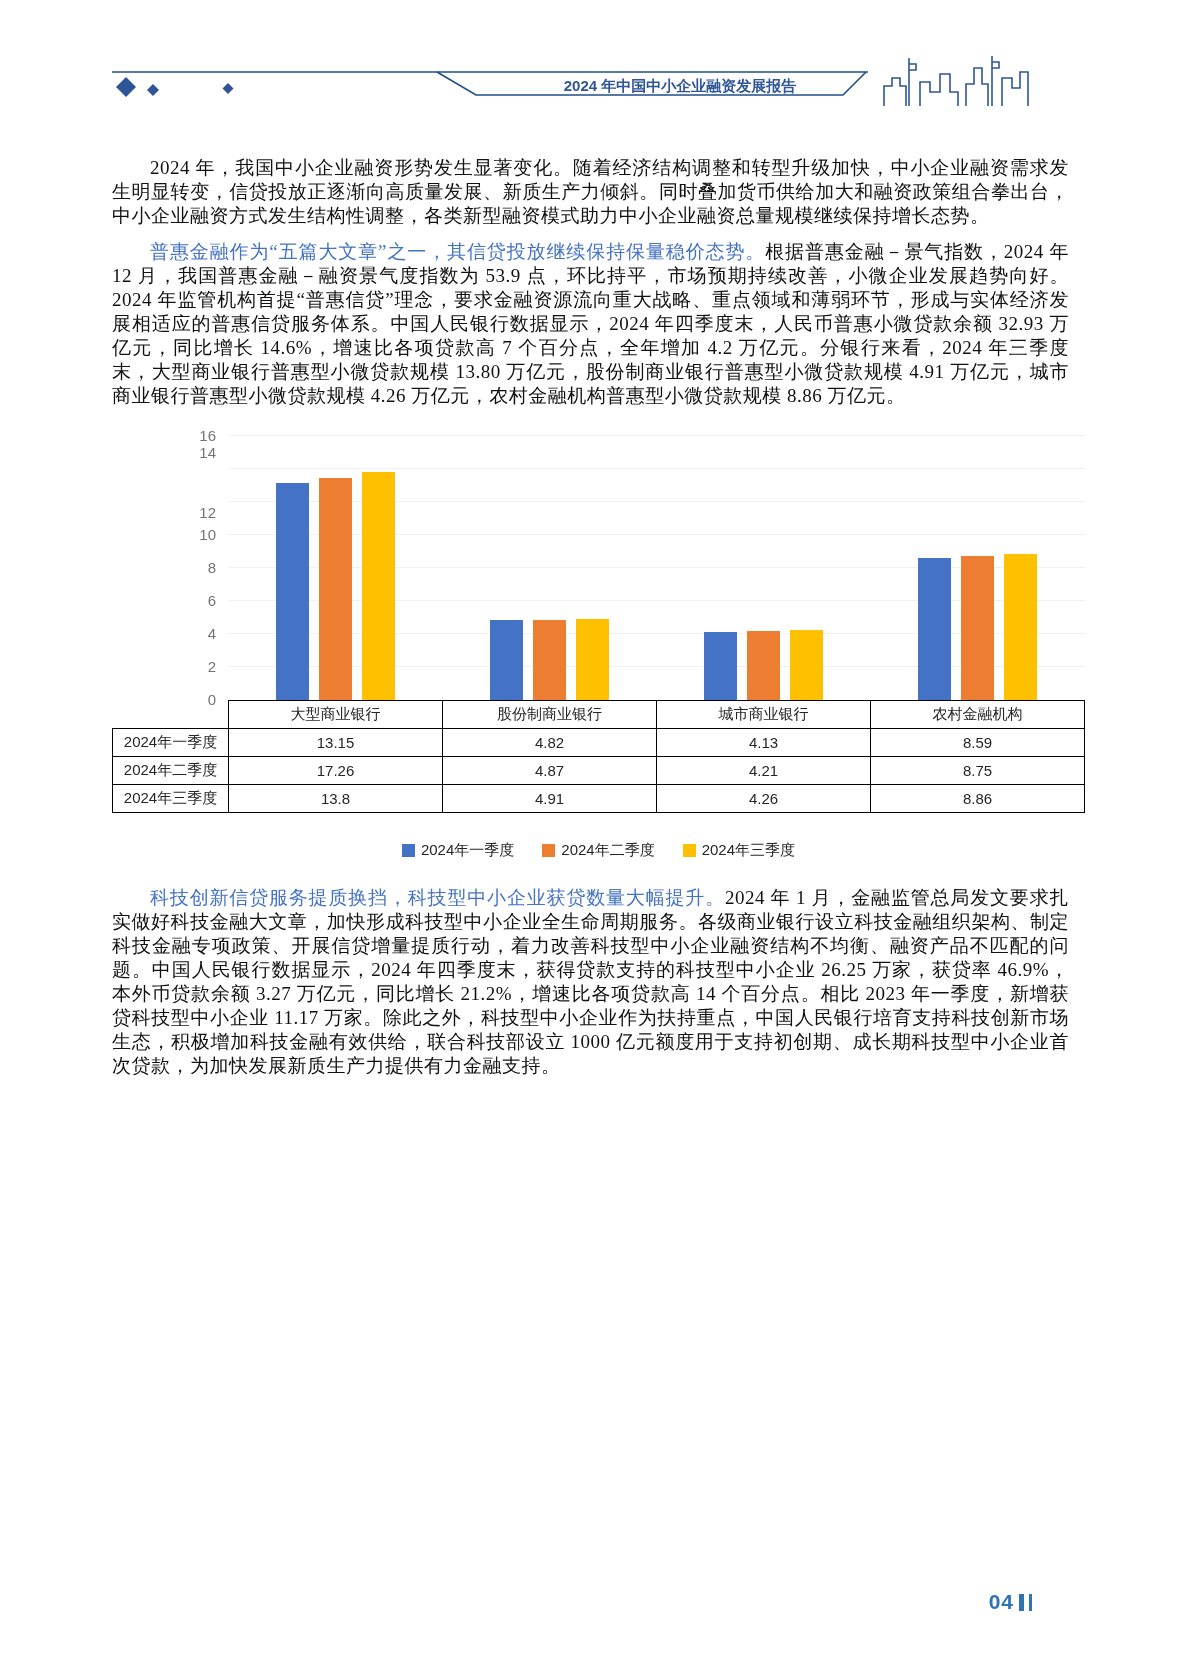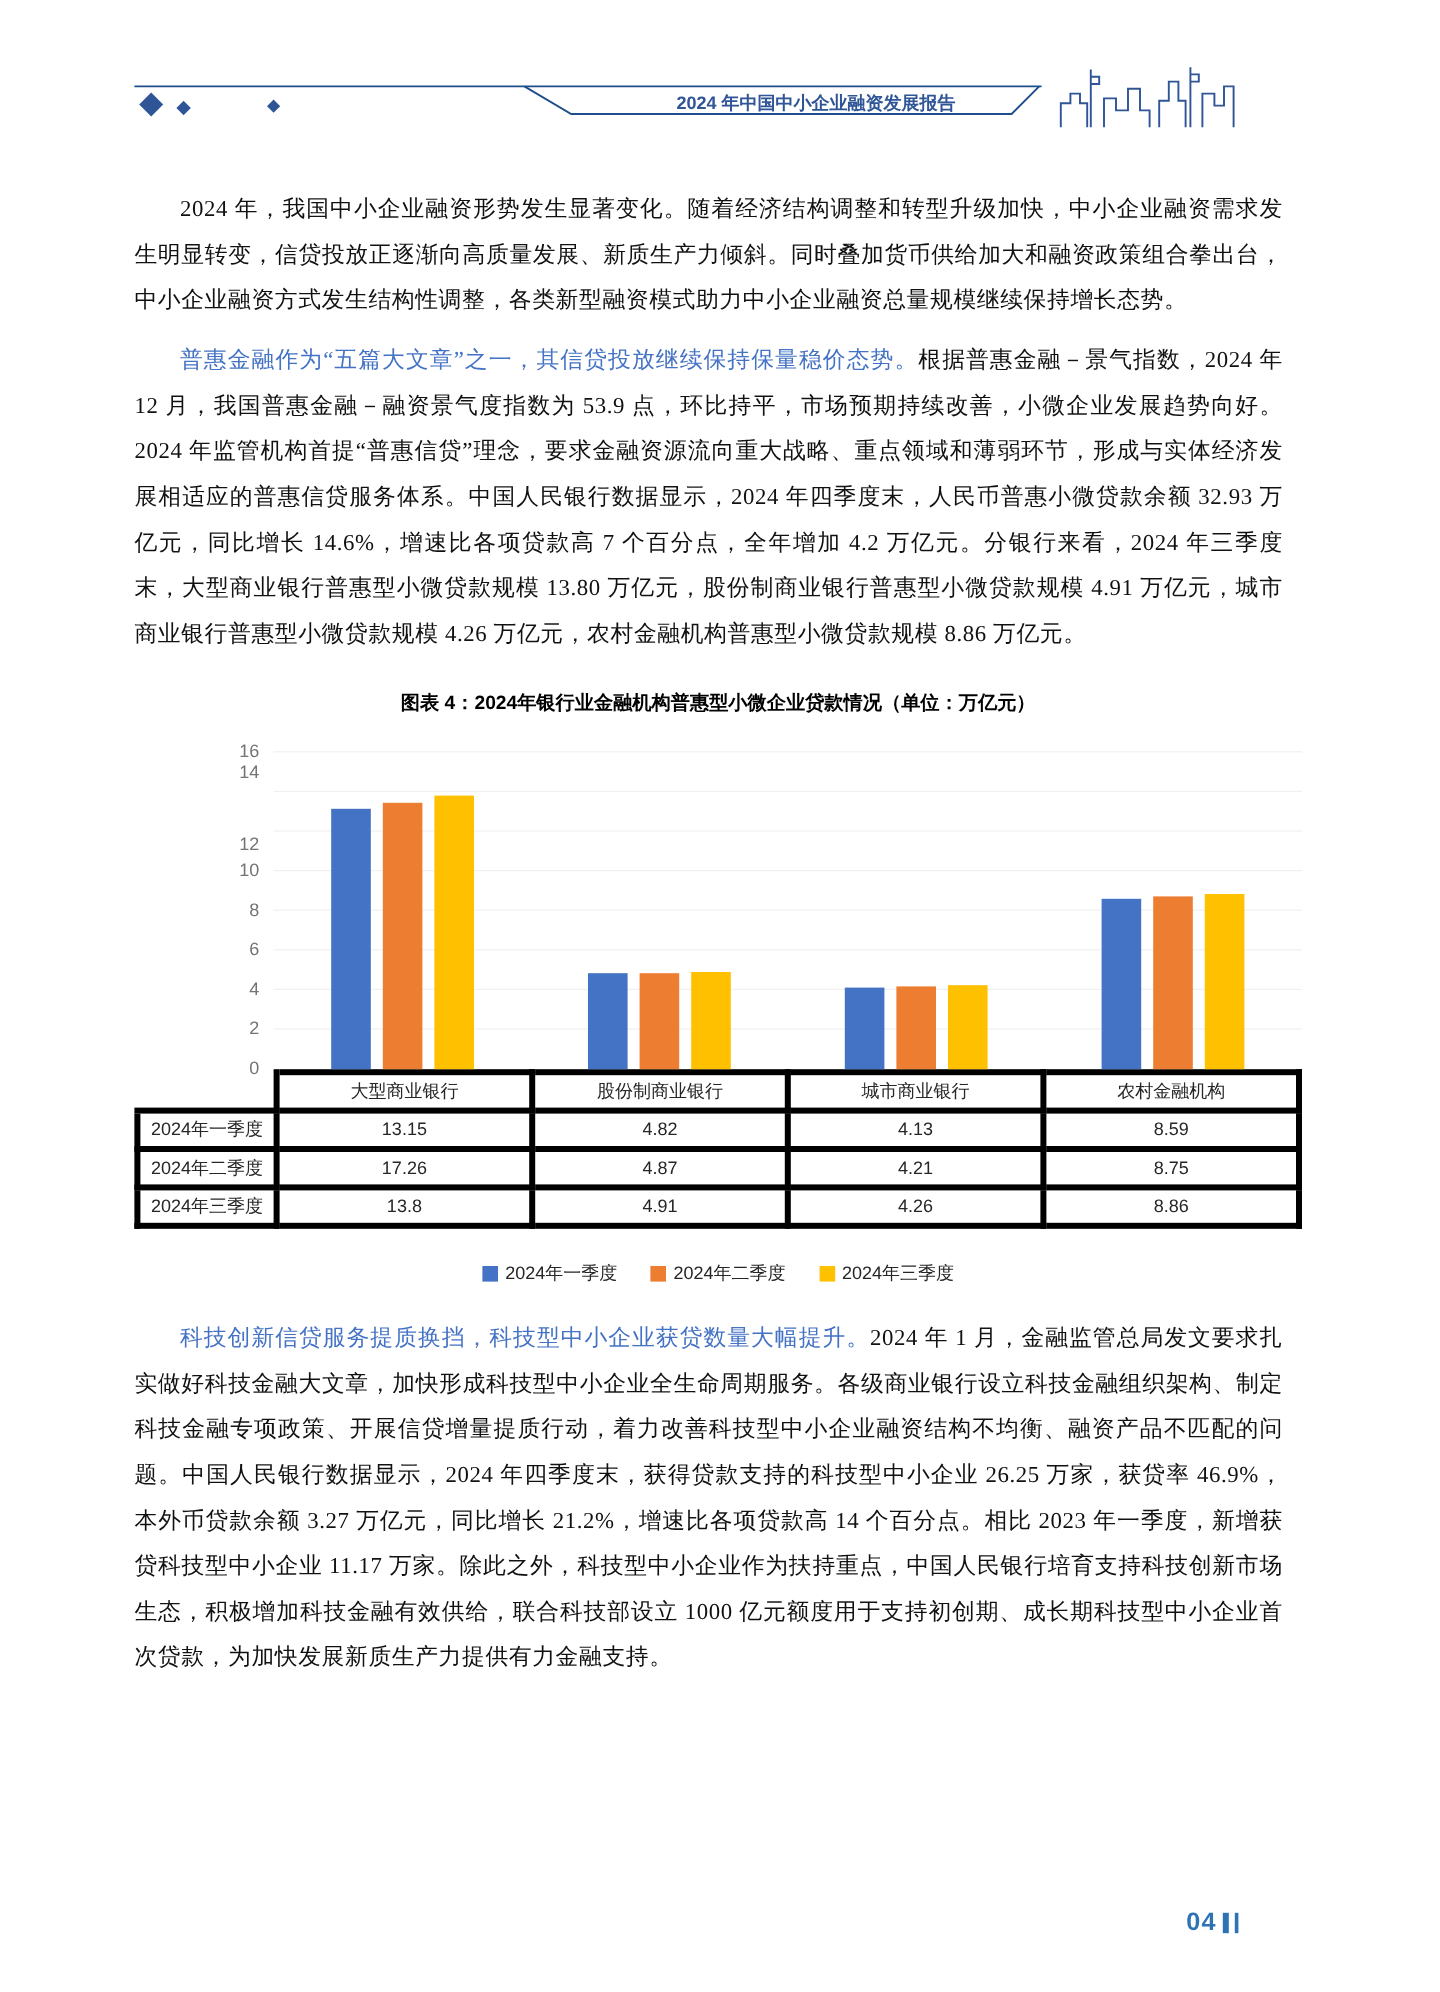--- a/index.html
+++ b/index.html
@@ -9,21 +9,21 @@
   }
   
   .page-header{position:absolute;top:48px;left:0;width:1200px;height:72px;}
   
   .content{position:absolute;left:112px;top:156px;width:973px;}
   .section-heading{
     font-family:"Liberation Sans","DejaVu Sans",sans-serif;
     font-size:22px;font-weight:bold;color:#000;margin:0 0 24px 0;letter-spacing:1px;
   }
   p.body-par{
-    font-size:19px;line-height:38px;text-align:justify;margin:0 16px 12px 0;
+    font-size:19px;line-height:24px;text-align:justify;margin:0 16px 12px 0;
     text-indent:2em;letter-spacing:0.5px;
   }
   .lead{color:#4472C4;}
   
   .chart-block{margin-top:28px;margin-bottom:26px;}
   .chart-title{
     font-family:"Liberation Sans","DejaVu Sans",sans-serif;
     font-size:16px;font-weight:bold;text-align:center;color:#000;margin-bottom:30px;
   }
   .plot-wrap{margin-left:116px;position:relative;height:264px;}
@@ -34,21 +34,21 @@
     font-size:15px;color:#737373;line-height:18px;
   }
   .groups{position:absolute;left:0;right:0;top:0;bottom:0;display:flex;}
   .group{flex:1;display:flex;align-items:flex-end;justify-content:center;gap:10px;}
   .bar{width:33px;}
   table.datatable{
     width:100%;border-collapse:collapse;table-layout:fixed;
     font-family:"Liberation Sans","DejaVu Sans",sans-serif;
     font-size:15px;color:#262626;
   }
-  table.datatable td{border:5px solid #000000;height:27px;text-align:center;padding:0 2px;}
+  table.datatable td{border:1px solid #000000;height:27px;text-align:center;padding:0 2px;}
   table.datatable td.corner{border-top:none;border-left:none;}
   .legend{
     display:flex;justify-content:center;align-items:center;gap:28px;margin-top:28px;
     font-family:"Liberation Sans","DejaVu Sans",sans-serif;font-size:15px;color:#262626;
   }
   .legend-item{display:flex;align-items:center;}
   .swatch{width:13px;height:13px;display:inline-block;margin-right:6px;}
   .source{
     text-align:center;font-family:"Liberation Sans","DejaVu Sans",sans-serif;
     font-size:14px;font-weight:bold;margin-top:20px;letter-spacing:2px;color:#000;
@@ -88,21 +88,20 @@
 </svg>
 
 <div class="content">
 
 
   <p class="body-par"><span>2024 年，我国中小企业融资形势发生显著变化。随着经济结构调整和转型升级加快，中小企业融资需求发生明显转变，信贷投放正逐渐向高质量发展、新质生产力倾斜。同时叠加货币供给加大和融资政策组合拳出台，中小企业融资方式发生结构性调整，各类新型融资模式助力中小企业融资总量规模继续保持增长态势。</span></p>
 
   <p class="body-par"><span class="lead">普惠金融作为“五篇大文章”之一，其信贷投放继续保持保量稳价态势。</span><span>根据普惠金融－景气指数，2024 年 12 月，我国普惠金融－融资景气度指数为 53.9 点，环比持平，市场预期持续改善，小微企业发展趋势向好。2024 年监管机构首提“普惠信贷”理念，要求金融资源流向重大战略、重点领域和薄弱环节，形成与实体经济发展相适应的普惠信贷服务体系。中国人民银行数据显示，2024 年四季度末，人民币普惠小微贷款余额 32.93 万亿元，同比增长 14.6%，增速比各项贷款高 7 个百分点，全年增加 4.2 万亿元。分银行来看，2024 年三季度末，大型商业银行普惠型小微贷款规模 13.80 万亿元，股份制商业银行普惠型小微贷款规模 4.91 万亿元，城市商业银行普惠型小微贷款规模 4.26 万亿元，农村金融机构普惠型小微贷款规模 8.86 万亿元。</span></p>
 
   <div class="chart-block">
-    <div class="chart-title">图表 4：2024年银行业金融机构普惠型小微企业贷款情况（单位：万亿元）</div>
 
     <div class="plot-wrap">
         <div class="ytick" style="bottom: -9px;">0</div>
         <div class="gridline" style="bottom: 33px;"></div>
         <div class="ytick" style="bottom: 24px;">2</div>
         <div class="gridline" style="bottom: 66px;"></div>
         <div class="ytick" style="bottom: 57px;">4</div>
         <div class="gridline" style="bottom: 99px;"></div>
         <div class="ytick" style="bottom: 90px;">6</div>
         <div class="gridline" style="bottom: 132px;"></div>

